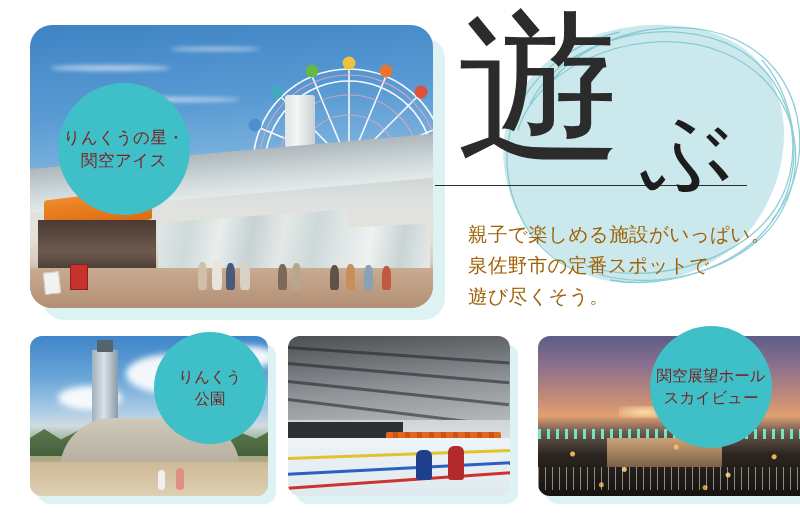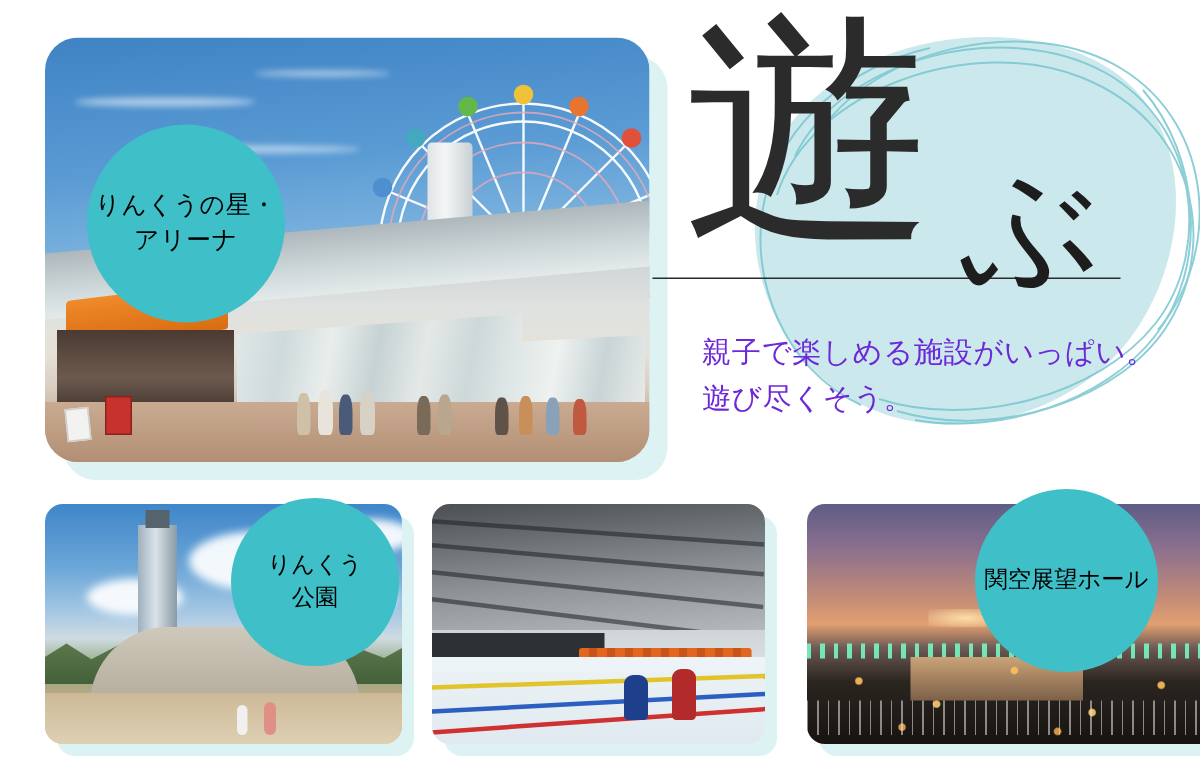--- a/index.html
+++ b/index.html
@@ -86,21 +86,21 @@
     background:linear-gradient(90deg,#dfe4e6,#f4f6f6 40%,#c9d0d3);
     border-radius:3px;
   }
 
   
   .badge {
     position:absolute; border-radius:50%;
     background:#3fbfc7;
     display:flex; flex-direction:column;
     align-items:center; justify-content:center;
-    color:#000000; line-height:1.42;
+    color:#7f1d1d; line-height:1.42;
     z-index:6;
   }
   .badge span { display:block; white-space:nowrap; }
 
   .badge-hero {
     left:28px; top:58px; width:132px; height:132px;
     font-size:16.5px; letter-spacing:.5px;
   }
 
   
@@ -126,21 +126,21 @@
     font-size:38px; font-weight:700; letter-spacing:-1px;
     color:#ffffff;
     -webkit-text-stroke:1.1px #3a3a3a;
     paint-order:stroke fill;
   }
 
   
   .desc {
     position:absolute; left:468px; top:219px; z-index:5;
     font-family:"DejaVu Sans", sans-serif;
-    font-size:19.5px; line-height:1.6; color:#6d28d9;
+    font-size:19.5px; line-height:1.6; color:#a16207;
     letter-spacing:.4px;
   }
   .desc div { white-space:nowrap; }
 
   
   .thumbs { position:absolute; left:0; top:336px; width:800px; height:176px; z-index:3; }
   .thumb { position:absolute; top:0; width:246px; height:168px; }
   .thumb.t1 { left:30px; }
   .thumb.t2 { left:288px; width:230px; }
   .thumb.t3 { left:538px; width:296px; }
@@ -337,32 +337,33 @@
         <div class="ped" style="left:262px;width:9px;height:27px;background:#b8a68e;"></div>
         <div class="ped" style="left:300px;width:9px;height:25px;background:#5f5248;"></div>
         <div class="ped" style="left:316px;width:9px;height:26px;background:#c98f5a;"></div>
         <div class="ped" style="left:334px;width:9px;height:25px;background:#8aa2b8;"></div>
         <div class="ped" style="left:352px;width:9px;height:24px;background:#c0593f;"></div>
       </div>
     </div>
 
     <div class="badge badge-hero">
       <span>りんくうの星・</span>
-      <span>アリーナ</span>
+      <span>関空アイス</span>
     </div>
   </div>
 
   <div class="headline">
     <div class="kanji-main">遊</div>
     <div class="kanji-kana">ぶ</div>
   </div>
   <div class="rule"></div>
 
   <div class="desc">
     <div>親子で楽しめる施設がいっぱい。</div>
+    <div>泉佐野市の定番スポットで</div>
     <div>遊び尽くそう。</div>
   </div>
 
   <div class="thumbs">
 
     <div class="thumb t1">
       <div class="thumb-shadow"></div>
       <div class="thumb-photo">
         <div class="p1">
           <div class="cloud" style="left:96px;top:18px;width:96px;height:40px;"></div>
@@ -412,17 +413,18 @@
         <div class="p3">
           <div class="glow"></div>
           <div class="runway"></div>
           <div class="building"></div>
           <div class="lights"></div>
           <div class="fence"></div>
         </div>
       </div>
       <div class="badge badge-t3">
         <span>関空展望ホール</span>
+        <span>スカイビュー</span>
       </div>
     </div>
 
   </div>
 </div>
 
 </body></html>

